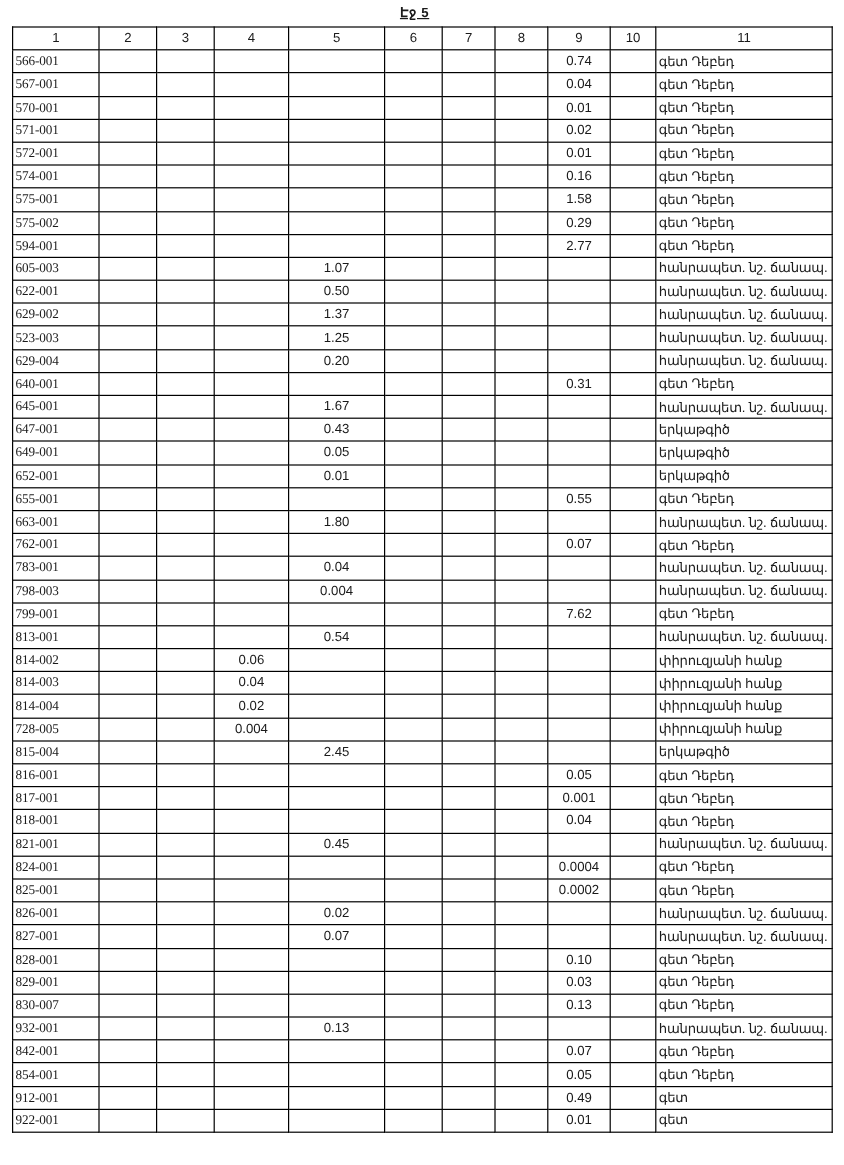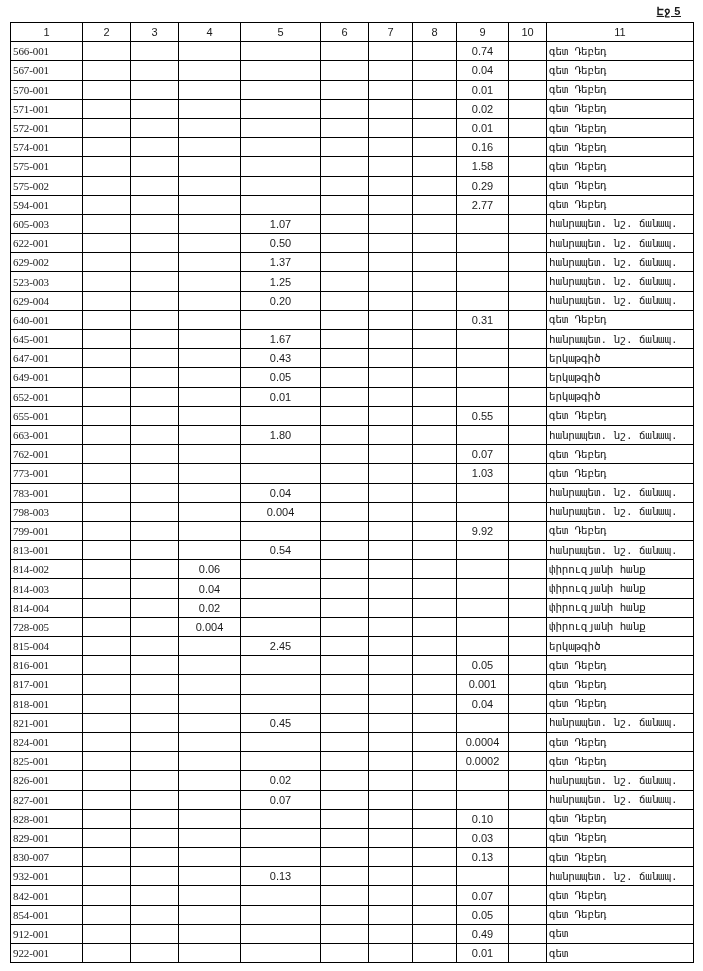--- a/index.html
+++ b/index.html
@@ -16,21 +16,21 @@
     overflow: hidden;
   }
   .page {
     position: relative;
     width: 703px;
     height: 971px;
     box-sizing: border-box;
     padding: 0 10px;
   }
   .page-header {
-    text-align: right;
+    text-align: center;
     font-size: 11px;
     font-weight: bold;
     padding-right: 12px;
     padding-top: 4px;
     height: 18px;
     line-height: 14px;
     letter-spacing: 0.5px;
     text-decoration: underline;
   }
   table.grid {
@@ -63,21 +63,20 @@
   }
   .c-num {
     text-align: center;
     font-size: 11.5px;
   }
   .c-text {
     text-align: left;
     padding-left: 3px;
     font-size: 11px;
     letter-spacing: -0.2px;
-    font-family: Liberation Mono, monospace;
   }
   
   col.w1 { width: 72px; }
   col.w2 { width: 48px; }
   col.w3 { width: 48px; }
   col.w4 { width: 62px; }
   col.w5 { width: 80px; }
   col.w6 { width: 48px; }
   col.w7 { width: 44px; }
   col.w8 { width: 44px; }
@@ -401,33 +400,20 @@
           <td class="c-num"></td>
           <td class="c-num"></td>
           <td class="c-num"></td>
           <td class="c-num"></td>
           <td class="c-num"></td>
           <td class="c-num">0.07</td>
           <td class="c-num"></td>
           <td class="c-text">գետ Դեբեդ</td>
         </tr>
         <tr>
-          <td class="c-code">773-001</td>
-          <td class="c-num"></td>
-          <td class="c-num"></td>
-          <td class="c-num"></td>
-          <td class="c-num"></td>
-          <td class="c-num"></td>
-          <td class="c-num"></td>
-          <td class="c-num"></td>
-          <td class="c-num">1.03</td>
-          <td class="c-num"></td>
-          <td class="c-text">գետ Դեբեդ</td>
-        </tr>
-        <tr>
           <td class="c-code">783-001</td>
           <td class="c-num"></td>
           <td class="c-num"></td>
           <td class="c-num"></td>
           <td class="c-num">0.04</td>
           <td class="c-num"></td>
           <td class="c-num"></td>
           <td class="c-num"></td>
           <td class="c-num"></td>
           <td class="c-num"></td>
@@ -448,21 +434,21 @@
         </tr>
         <tr>
           <td class="c-code">799-001</td>
           <td class="c-num"></td>
           <td class="c-num"></td>
           <td class="c-num"></td>
           <td class="c-num"></td>
           <td class="c-num"></td>
           <td class="c-num"></td>
           <td class="c-num"></td>
-          <td class="c-num">9.92</td>
+          <td class="c-num">7.62</td>
           <td class="c-num"></td>
           <td class="c-text">գետ Դեբեդ</td>
         </tr>
         <tr>
           <td class="c-code">813-001</td>
           <td class="c-num"></td>
           <td class="c-num"></td>
           <td class="c-num"></td>
           <td class="c-num">0.54</td>
           <td class="c-num"></td>

